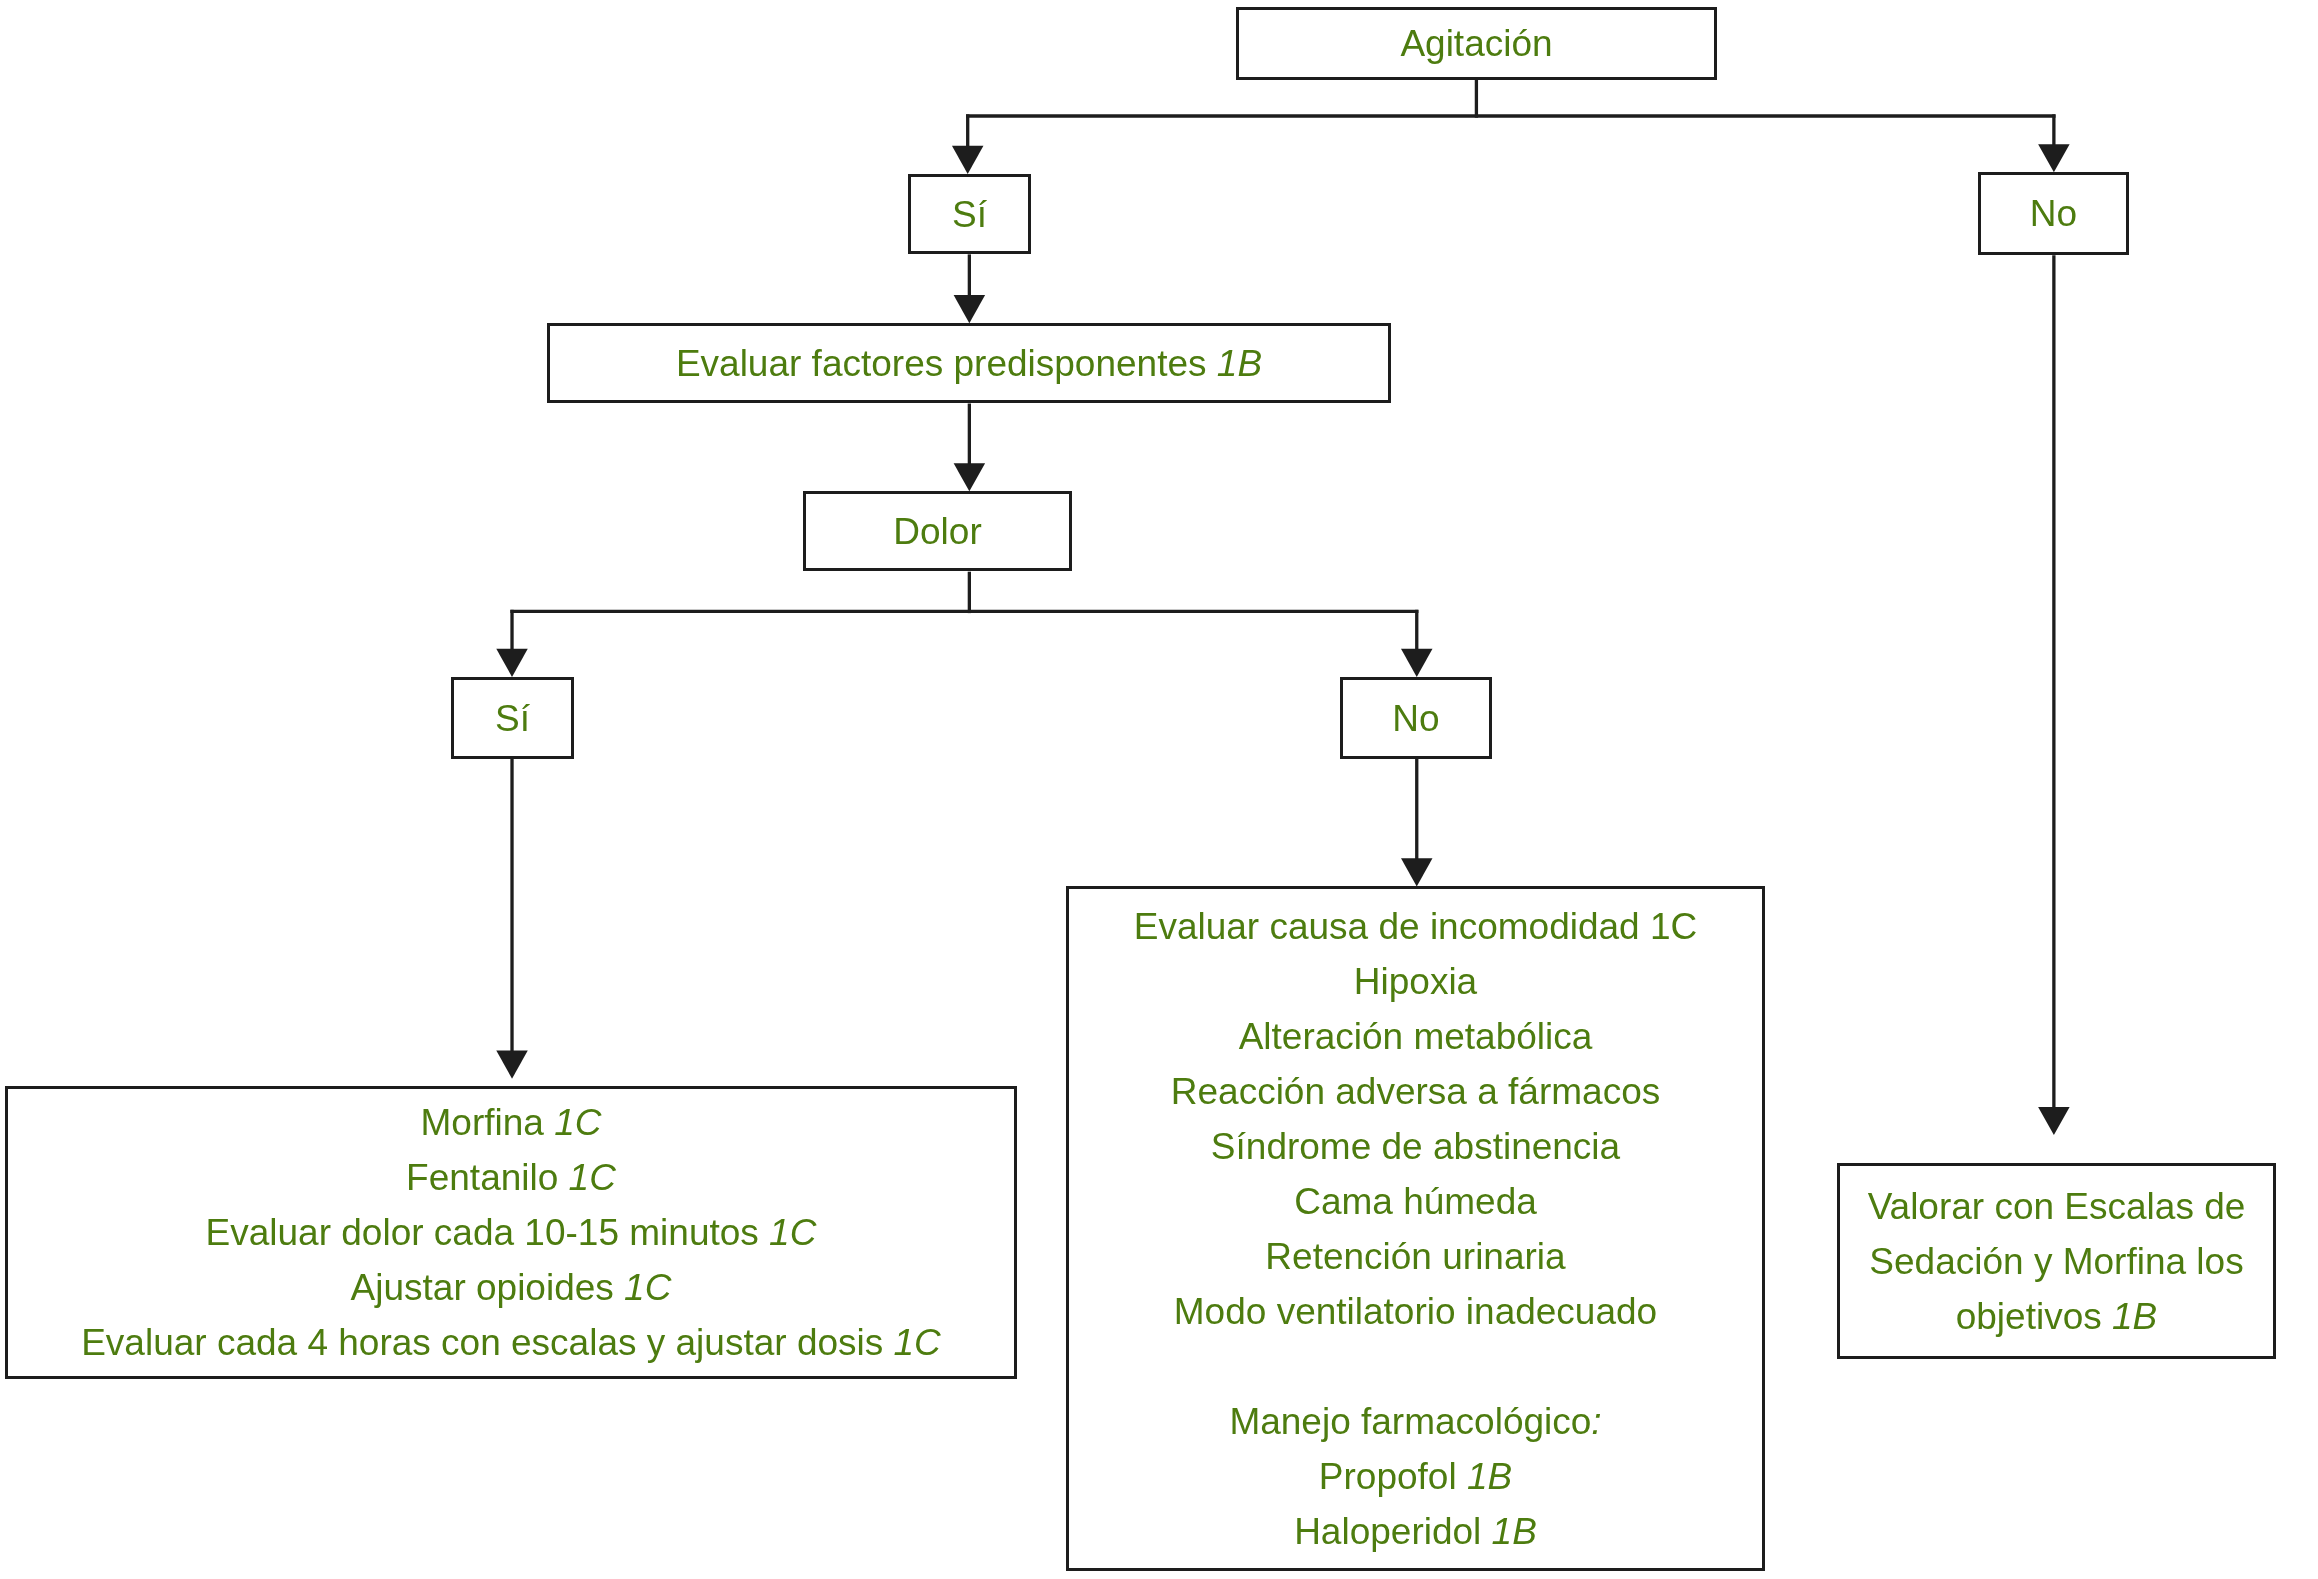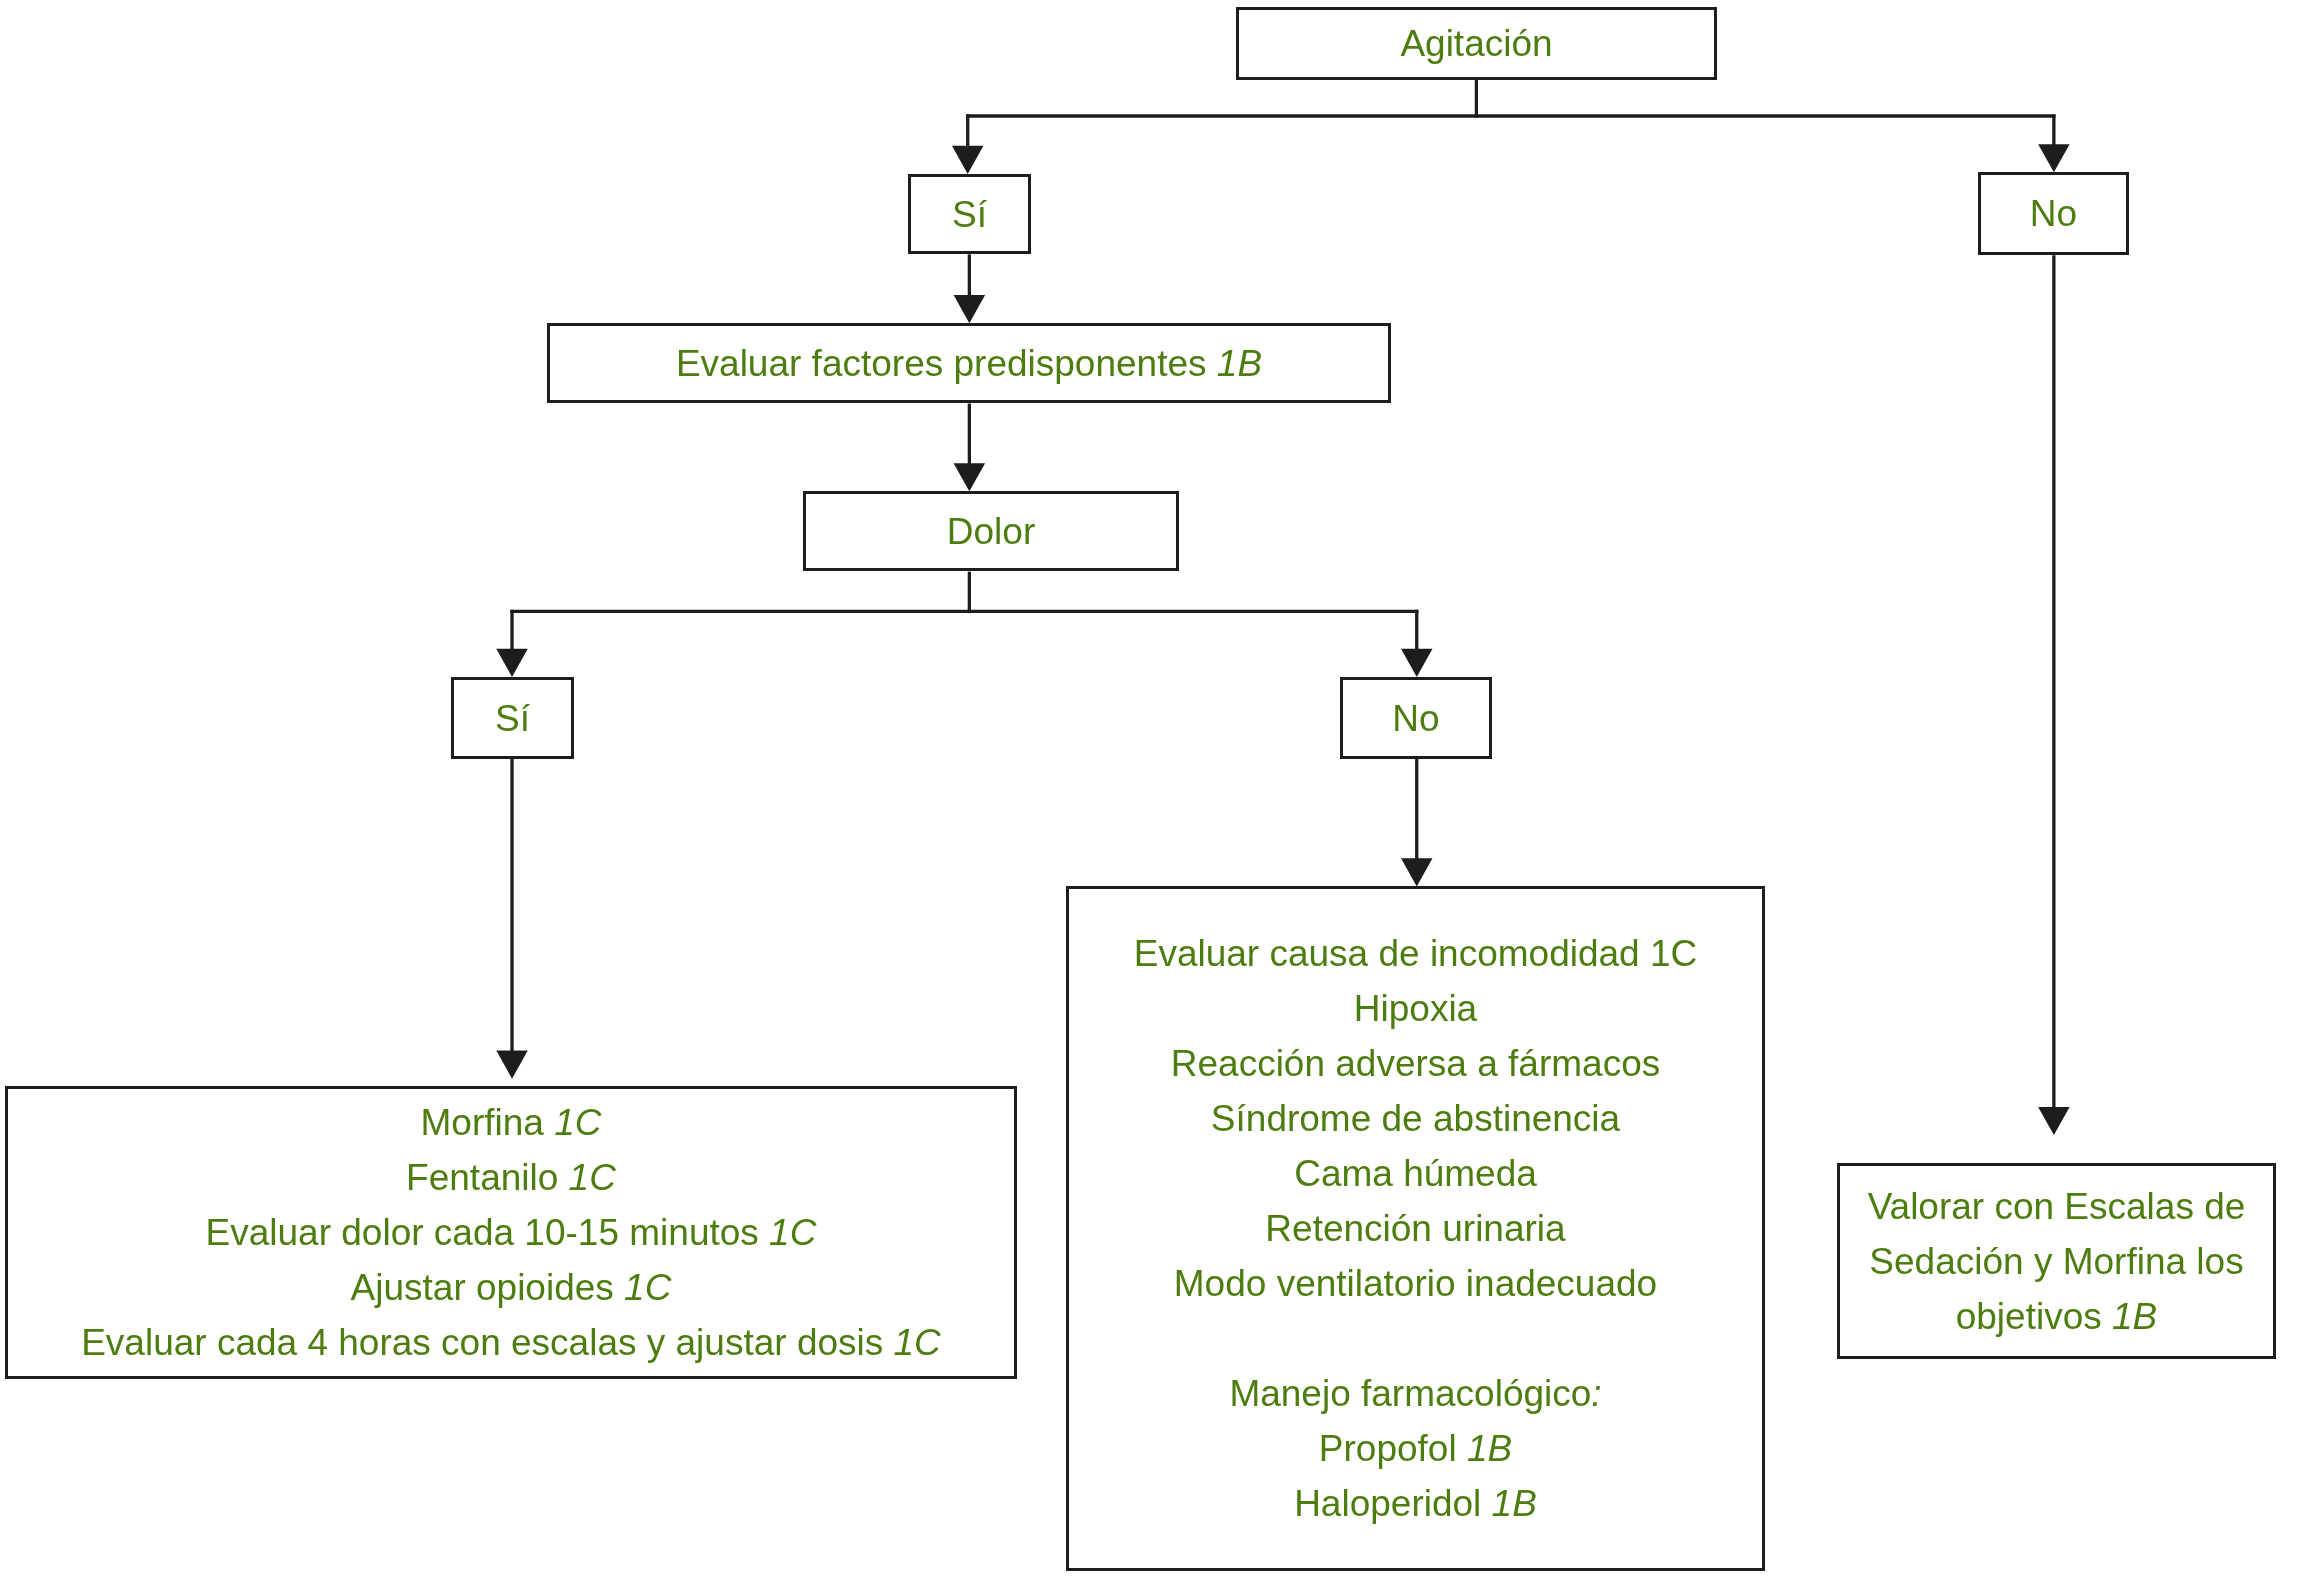--- a/index.html
+++ b/index.html
@@ -50,21 +50,21 @@
     white-space: nowrap;
   }
   .line i {
     font-style: italic;
   }
   
   #n-agitacion   { left: 1236px; top: 6.6px;    width: 481px;  height: 73px; }
   #n-si1         { left: 908px; top: 174px;  width: 123px;  height: 80px; }
   #n-no1         { left: 1978px; top: 172px;  width: 151px;  height: 83px; }
   #n-evaluar     { left: 547px;  top: 323px;  width: 844px; height: 80px; }
-  #n-dolor       { left: 803px;  top: 491px;  width: 376px;  height: 80px; }
+  #n-dolor       { left: 803px;  top: 491px;  width: 269px;  height: 80px; }
   #n-si2         { left: 451px;  top: 677px;  width: 123px;  height: 82px; }
   #n-no2         { left: 1340px; top: 677px;  width: 152px;  height: 82px; }
   #n-morfina     { left: 5px;    top: 1086px; width: 1012px; height: 293px; }
   #n-incomodidad { left: 1066px; top: 886px; width: 699px;  height: 685px; }
   #n-valorar     { left: 1837px; top: 1135px; width: 439px;  height: 196px; margin-top: 28px; }
 </style>
 </head>
 <body>
 
 <div class="canvas">
@@ -139,20 +139,21 @@
     <div class="line"><span>Morfina </span><i>1C</i></div>
     <div class="line"><span>Fentanilo </span><i>1C</i></div>
     <div class="line"><span>Evaluar dolor cada 10-15 minutos </span><i>1C</i></div>
     <div class="line"><span>Ajustar opioides </span><i>1C</i></div>
     <div class="line"><span>Evaluar cada 4 horas con escalas y ajustar dosis </span><i>1C</i></div>
   </div>
 
   <div class="node multi" id="n-incomodidad">
     <div class="line"><span>Evaluar causa de incomodidad 1C</span><i></i></div>
     <div class="line"><span>Hipoxia</span><i></i></div>
+    <div class="line"><span>Alteración metabólica</span><i></i></div>
     <div class="line"><span>Reacción adversa a fármacos</span><i></i></div>
     <div class="line"><span>Síndrome de abstinencia</span><i></i></div>
     <div class="line"><span>Cama húmeda</span><i></i></div>
     <div class="line"><span>Retención urinaria</span><i></i></div>
     <div class="line"><span>Modo ventilatorio inadecuado</span><i></i></div>
     <div class="line"><span></span><i></i></div>
     <div class="line"><span>Manejo farmacológico</span><i>:</i></div>
     <div class="line"><span>Propofol </span><i>1B</i></div>
     <div class="line"><span>Haloperidol </span><i>1B</i></div>
   </div>

